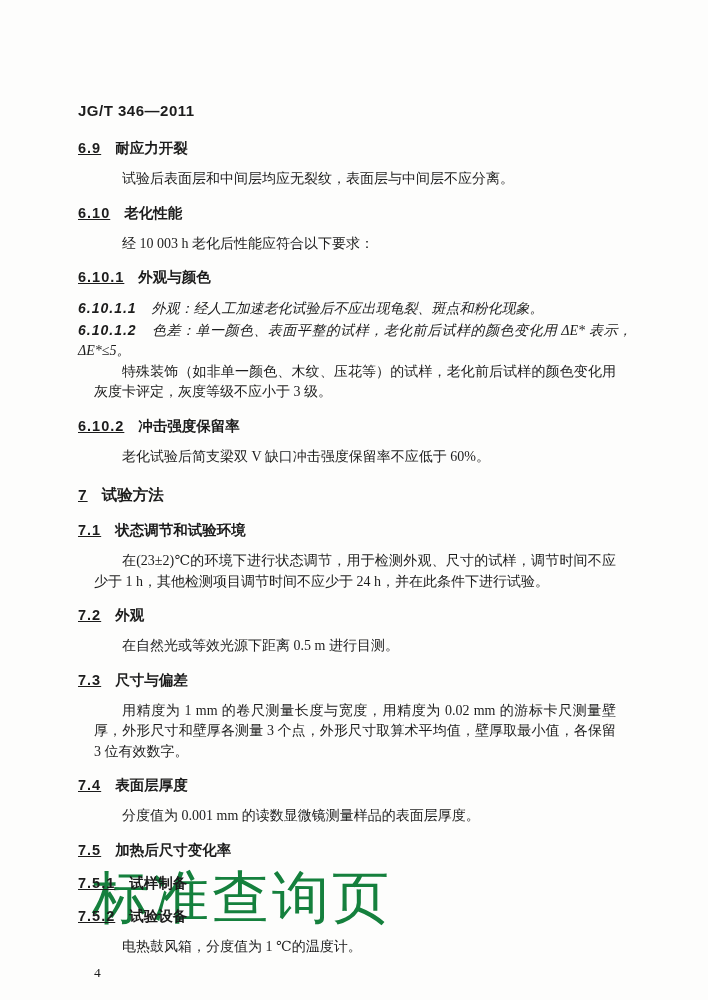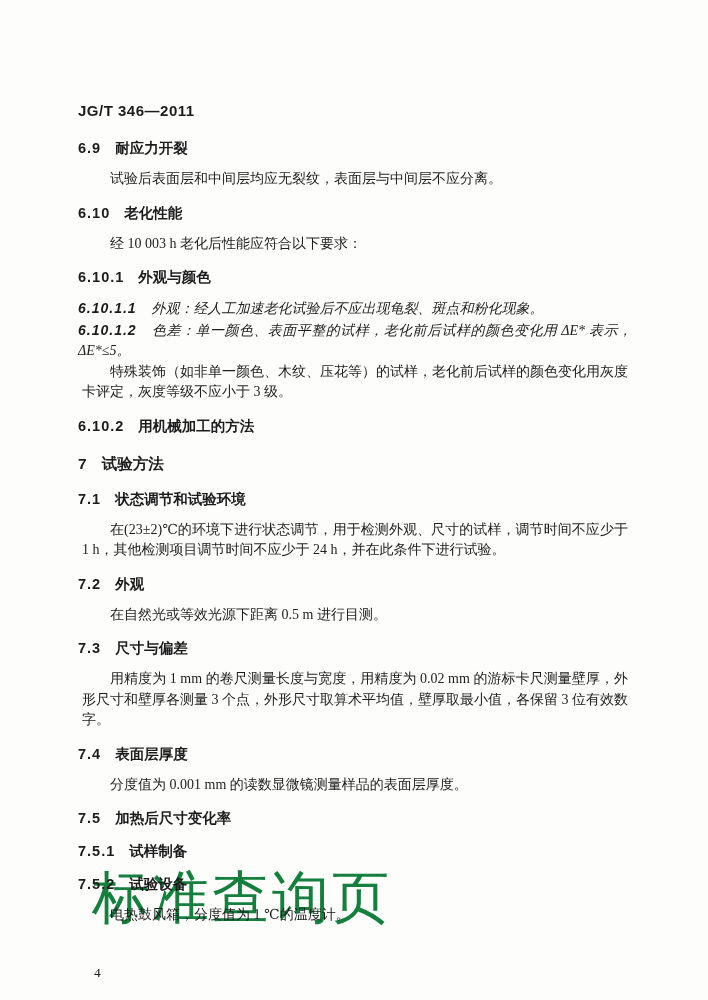--- a/index.html
+++ b/index.html
@@ -39,27 +39,27 @@
     letter-spacing: 0.5px;
     margin: 14px 0 19px 0;
   }
   .h1, .h2 {
     font-family: "Liberation Sans", "DejaVu Sans", sans-serif;
     font-weight: bold;
     line-height: 20px;
   }
   .h1 { font-size: 15.5px; margin: 18px 0 15px 0; }
   .h2 { font-size: 14.5px; margin: 13px 0 11px 0; }
-  .h1 .num, .h2 .num { margin-right: 14px; letter-spacing: 1px; }
+  .h1 .num, .h2 .num { margin-right: 14px; letter-spacing: 1px; text-decoration: underline; }
   .para {
     font-size: 14px;
     line-height: 20.5px;
     text-align: justify;
     text-indent: 2em;
-    margin: 7px 4px;
+    margin: 7px 16px;
   }
   .para.flush { margin-top: 0; }
   .runin {
     font-size: 14px;
     line-height: 20.5px;
     text-align: justify;
     text-indent: 0;
     margin: 7px 0 0 0;
     font-style: italic;
   }
@@ -109,23 +109,24 @@
       <span class="num">6.10.1.1</span><span>外观：经人工加速老化试验后不应出现龟裂、斑点和粉化现象。</span>
     </p>
 
     <p class="runin">
       <span class="num">6.10.1.2</span><span>色差：单一颜色、表面平整的试样，老化前后试样的颜色变化用 ΔE* 表示，ΔE*≤5。</span>
     </p>
 
     <p class="para flush">特殊装饰（如非单一颜色、木纹、压花等）的试样，老化前后试样的颜色变化用灰度卡评定，灰度等级不应小于 3 级。</p>
 
     <div class="h2">
-      <span class="num">6.10.2</span><span class="ttl">用机械加工的方法</span>
+      <span class="num">6.10.2</span><span class="ttl">冲击强度保留率</span>
     </div>
 
+    <p class="para">老化试验后简支梁双 V 缺口冲击强度保留率不应低于 60%。</p>
 
     <div class="h1">
       <span class="num">7</span><span class="ttl">试验方法</span>
     </div>
 
     <div class="h2">
       <span class="num">7.1</span><span class="ttl">状态调节和试验环境</span>
     </div>
 
     <p class="para">在(23±2)℃的环境下进行状态调节，用于检测外观、尺寸的试样，调节时间不应少于 1 h，其他检测项目调节时间不应少于 24 h，并在此条件下进行试验。</p>

